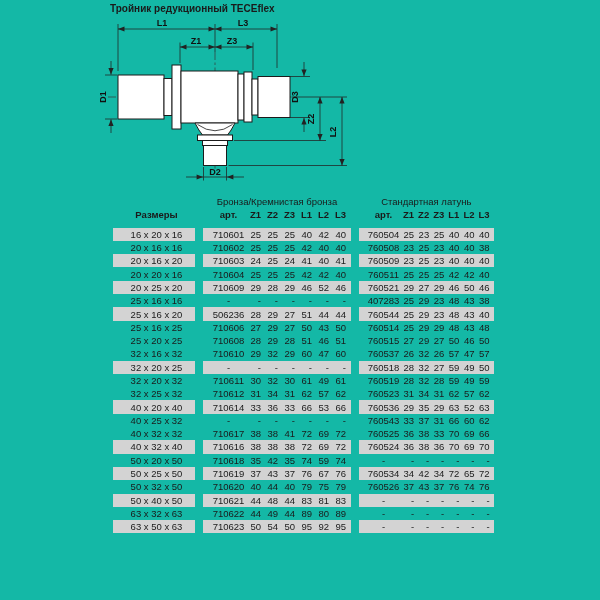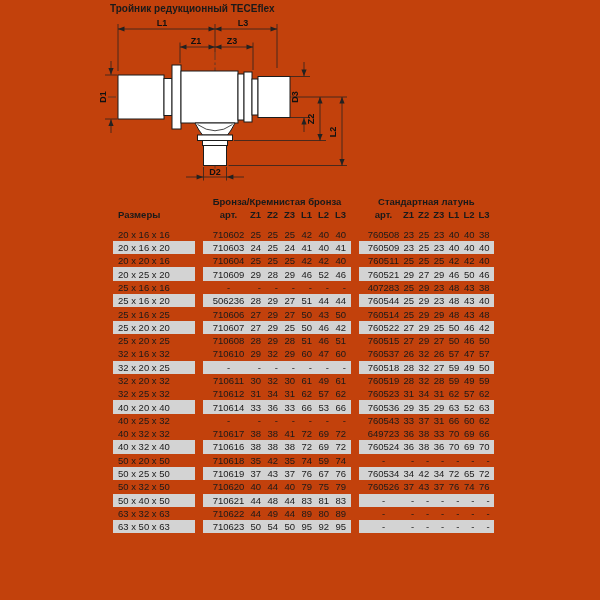--- a/index.html
+++ b/index.html
@@ -1,29 +1,29 @@
 <!DOCTYPE html>
 <html><head>
 <meta charset="utf-8">
 <style>
   html,body{margin:0;padding:0;}
   body{width:600px;height:600px;background:#fff;font-family:"Liberation Sans",sans-serif;color:#1a1a1a;}
-  .page{position:relative;width:600px;height:600px;overflow:hidden;background:#c2410c;}
+  .page{position:relative;width:600px;height:600px;overflow:hidden;background:#14b8a6;}
   .title{position:absolute;left:110px;top:3px;font-size:10px;font-weight:bold;letter-spacing:0;}
   svg.draw{position:absolute;left:100px;top:16px;}
   svg.draw .part{fill:#fff;stroke:#1b1b1b;stroke-width:1;}
   svg.draw .detail{fill:none;stroke:#1b1b1b;stroke-width:0.8;}
   svg.draw .dim{stroke:#222;stroke-width:0.75;fill:none;}
   svg.draw .cl{stroke:#333;stroke-width:0.7;stroke-dasharray:8 2.5 2.5 2.5;fill:none;}
   svg.draw text{font-family:"Liberation Sans",sans-serif;font-size:9px;font-weight:bold;fill:#111;}
   table.tbl{position:absolute;left:113px;top:195px;border-collapse:collapse;table-layout:fixed;}
   .tbl td{font-size:9.5px;height:13.3px;padding:0;white-space:nowrap;vertical-align:middle;overflow:hidden;}
-  .tbl .ghead{font-weight:bold;text-align:center;}
+  .tbl .ghead{font-weight:normal;text-align:center;}
   .tbl .chead{font-weight:bold;}
-  .tbl .c-size{padding-left:5px;text-align:left;}
+  .tbl .c-size{padding-left:5px;text-align:center;}
   .tbl .c-art{padding-left:5px;text-align:center;}
   .tbl .c-num{text-align:right;padding-right:5px;}
   .tbl td.s{padding-right:4px;}
   .tbl tbody tr.odd td:not(.gap){background:#d3d3d3;}
   .tbl tr.sp td{height:6px;}
 </style>
 </head>
 <body>
 
 <div class="page">
@@ -157,20 +157,39 @@
         <td class="chead c-num s">Z3</td>
         <td class="chead c-num s">L1</td>
         <td class="chead c-num s">L2</td>
         <td class="chead c-num s">L3</td>
       </tr>
       <tr class="sp">
           <td colspan="17"></td>
         </tr>
     </thead>
     <tbody>
+        <tr class="odd">
+          <td class="c-size">16 x 20 x 16</td>
+          <td class="gap"></td>
+          <td class="c-art">710601</td>
+          <td class="c-num">25</td>
+          <td class="c-num">25</td>
+          <td class="c-num">25</td>
+          <td class="c-num">40</td>
+          <td class="c-num">42</td>
+          <td class="c-num">40</td>
+          <td class="gap"></td>
+          <td class="c-art">760504</td>
+          <td class="c-num s">25</td>
+          <td class="c-num s">23</td>
+          <td class="c-num s">25</td>
+          <td class="c-num s">40</td>
+          <td class="c-num s">40</td>
+          <td class="c-num s">40</td>
+        </tr>
         <tr class="even">
           <td class="c-size">20 x 16 x 16</td>
           <td class="gap"></td>
           <td class="c-art">710602</td>
           <td class="c-num">25</td>
           <td class="c-num">25</td>
           <td class="c-num">25</td>
           <td class="c-num">42</td>
           <td class="c-num">40</td>
           <td class="c-num">40</td>
@@ -290,39 +309,20 @@
           <td class="c-num">50</td>
           <td class="gap"></td>
           <td class="c-art">760514</td>
           <td class="c-num s">25</td>
           <td class="c-num s">29</td>
           <td class="c-num s">29</td>
           <td class="c-num s">48</td>
           <td class="c-num s">43</td>
           <td class="c-num s">48</td>
         </tr>
-        <tr class="odd">
-          <td class="c-size">25 x 20 x 20</td>
-          <td class="gap"></td>
-          <td class="c-art">710607</td>
-          <td class="c-num">27</td>
-          <td class="c-num">29</td>
-          <td class="c-num">25</td>
-          <td class="c-num">50</td>
-          <td class="c-num">46</td>
-          <td class="c-num">42</td>
-          <td class="gap"></td>
-          <td class="c-art">760522</td>
-          <td class="c-num s">27</td>
-          <td class="c-num s">29</td>
-          <td class="c-num s">25</td>
-          <td class="c-num s">50</td>
-          <td class="c-num s">46</td>
-          <td class="c-num s">42</td>
-        </tr>
         <tr class="even">
           <td class="c-size">25 x 20 x 25</td>
           <td class="gap"></td>
           <td class="c-art">710608</td>
           <td class="c-num">28</td>
           <td class="c-num">29</td>
           <td class="c-num">28</td>
           <td class="c-num">51</td>
           <td class="c-num">46</td>
           <td class="c-num">51</td>
@@ -453,21 +453,21 @@
           <td class="c-size">40 x 32 x 32</td>
           <td class="gap"></td>
           <td class="c-art">710617</td>
           <td class="c-num">38</td>
           <td class="c-num">38</td>
           <td class="c-num">41</td>
           <td class="c-num">72</td>
           <td class="c-num">69</td>
           <td class="c-num">72</td>
           <td class="gap"></td>
-          <td class="c-art">649723</td>
+          <td class="c-art">760525</td>
           <td class="c-num s">36</td>
           <td class="c-num s">38</td>
           <td class="c-num s">33</td>
           <td class="c-num s">70</td>
           <td class="c-num s">69</td>
           <td class="c-num s">66</td>
         </tr>
         <tr class="odd">
           <td class="c-size">40 x 32 x 40</td>
           <td class="gap"></td>

